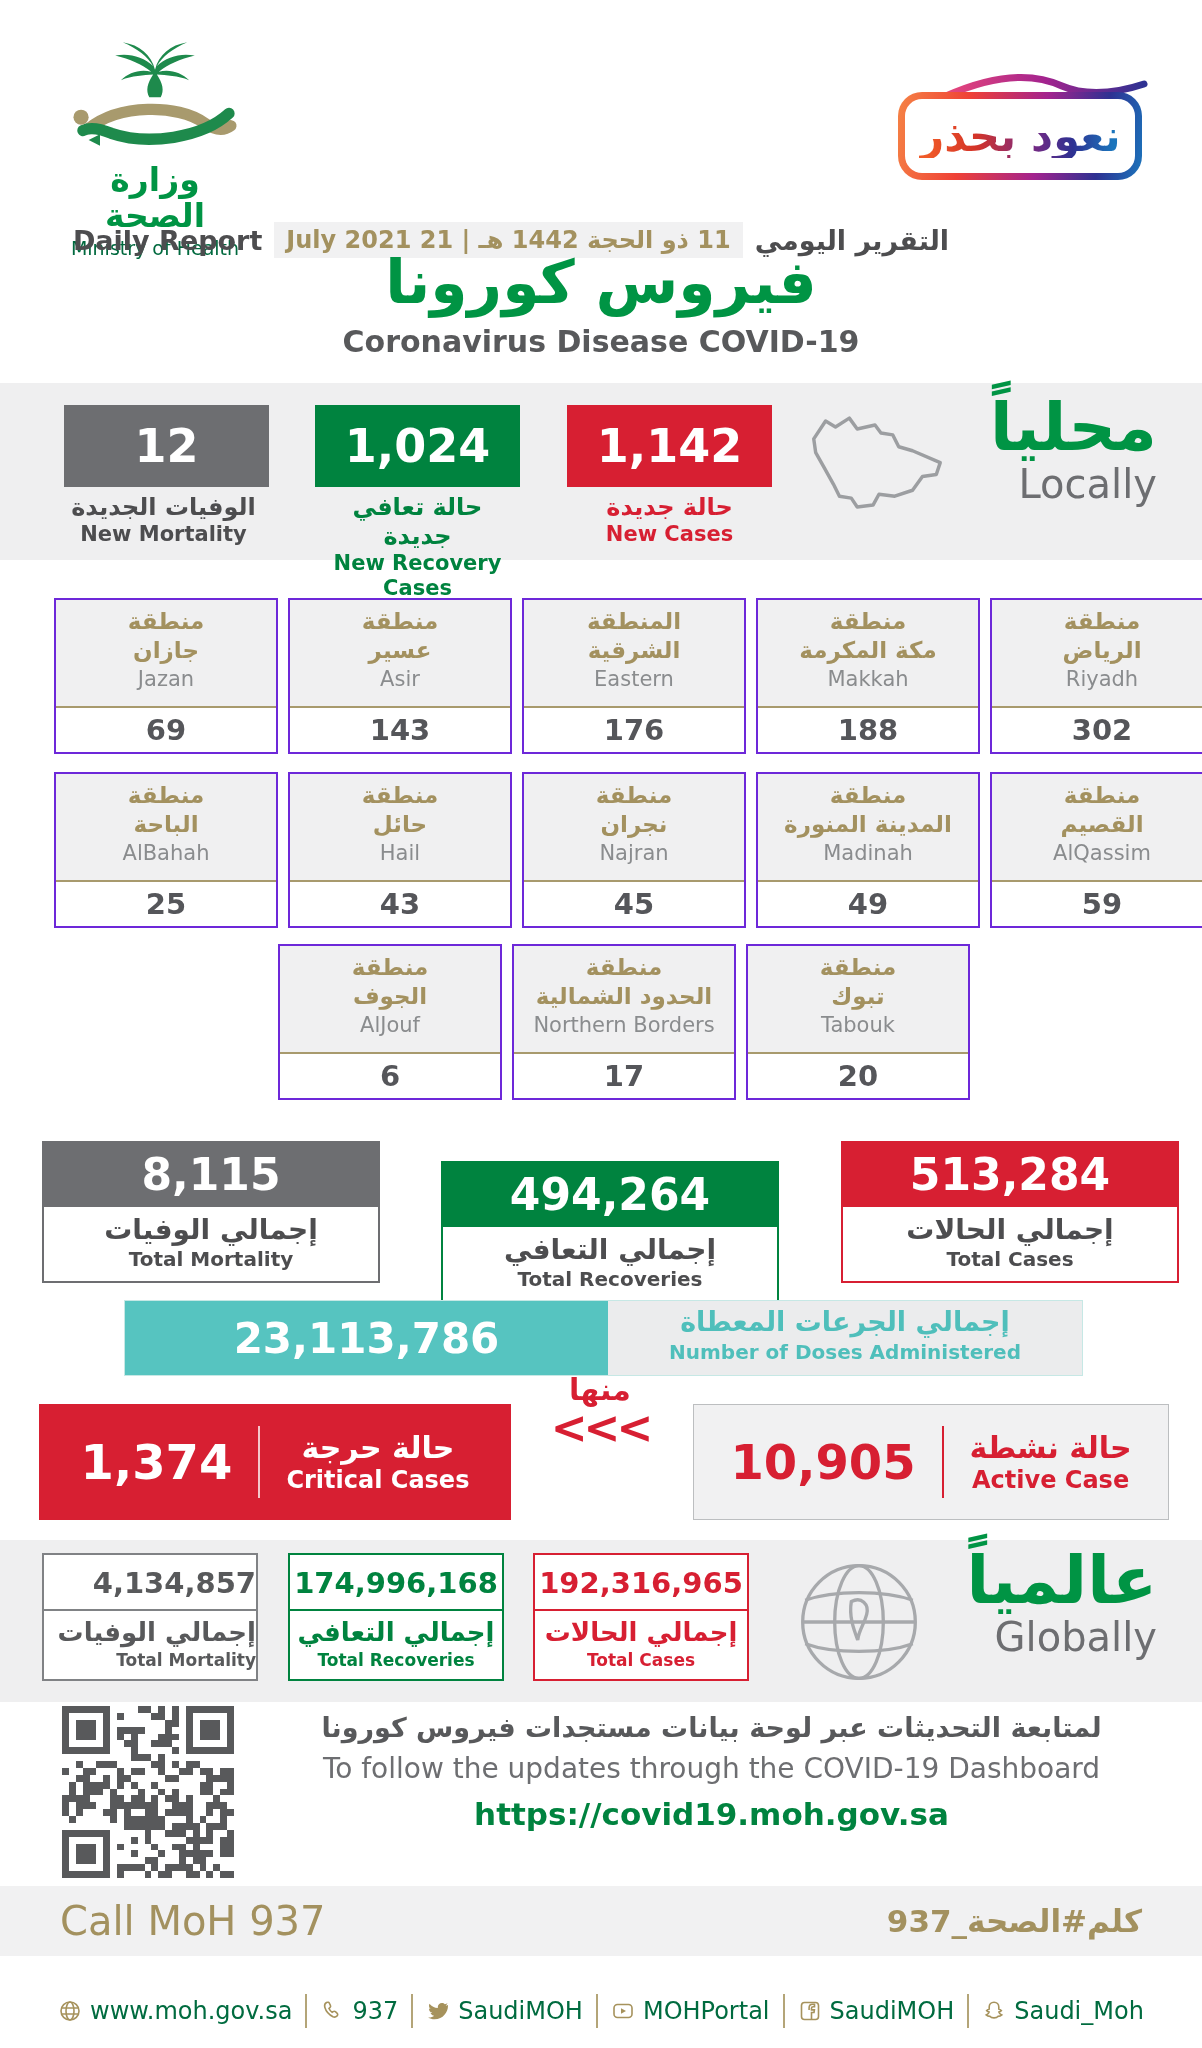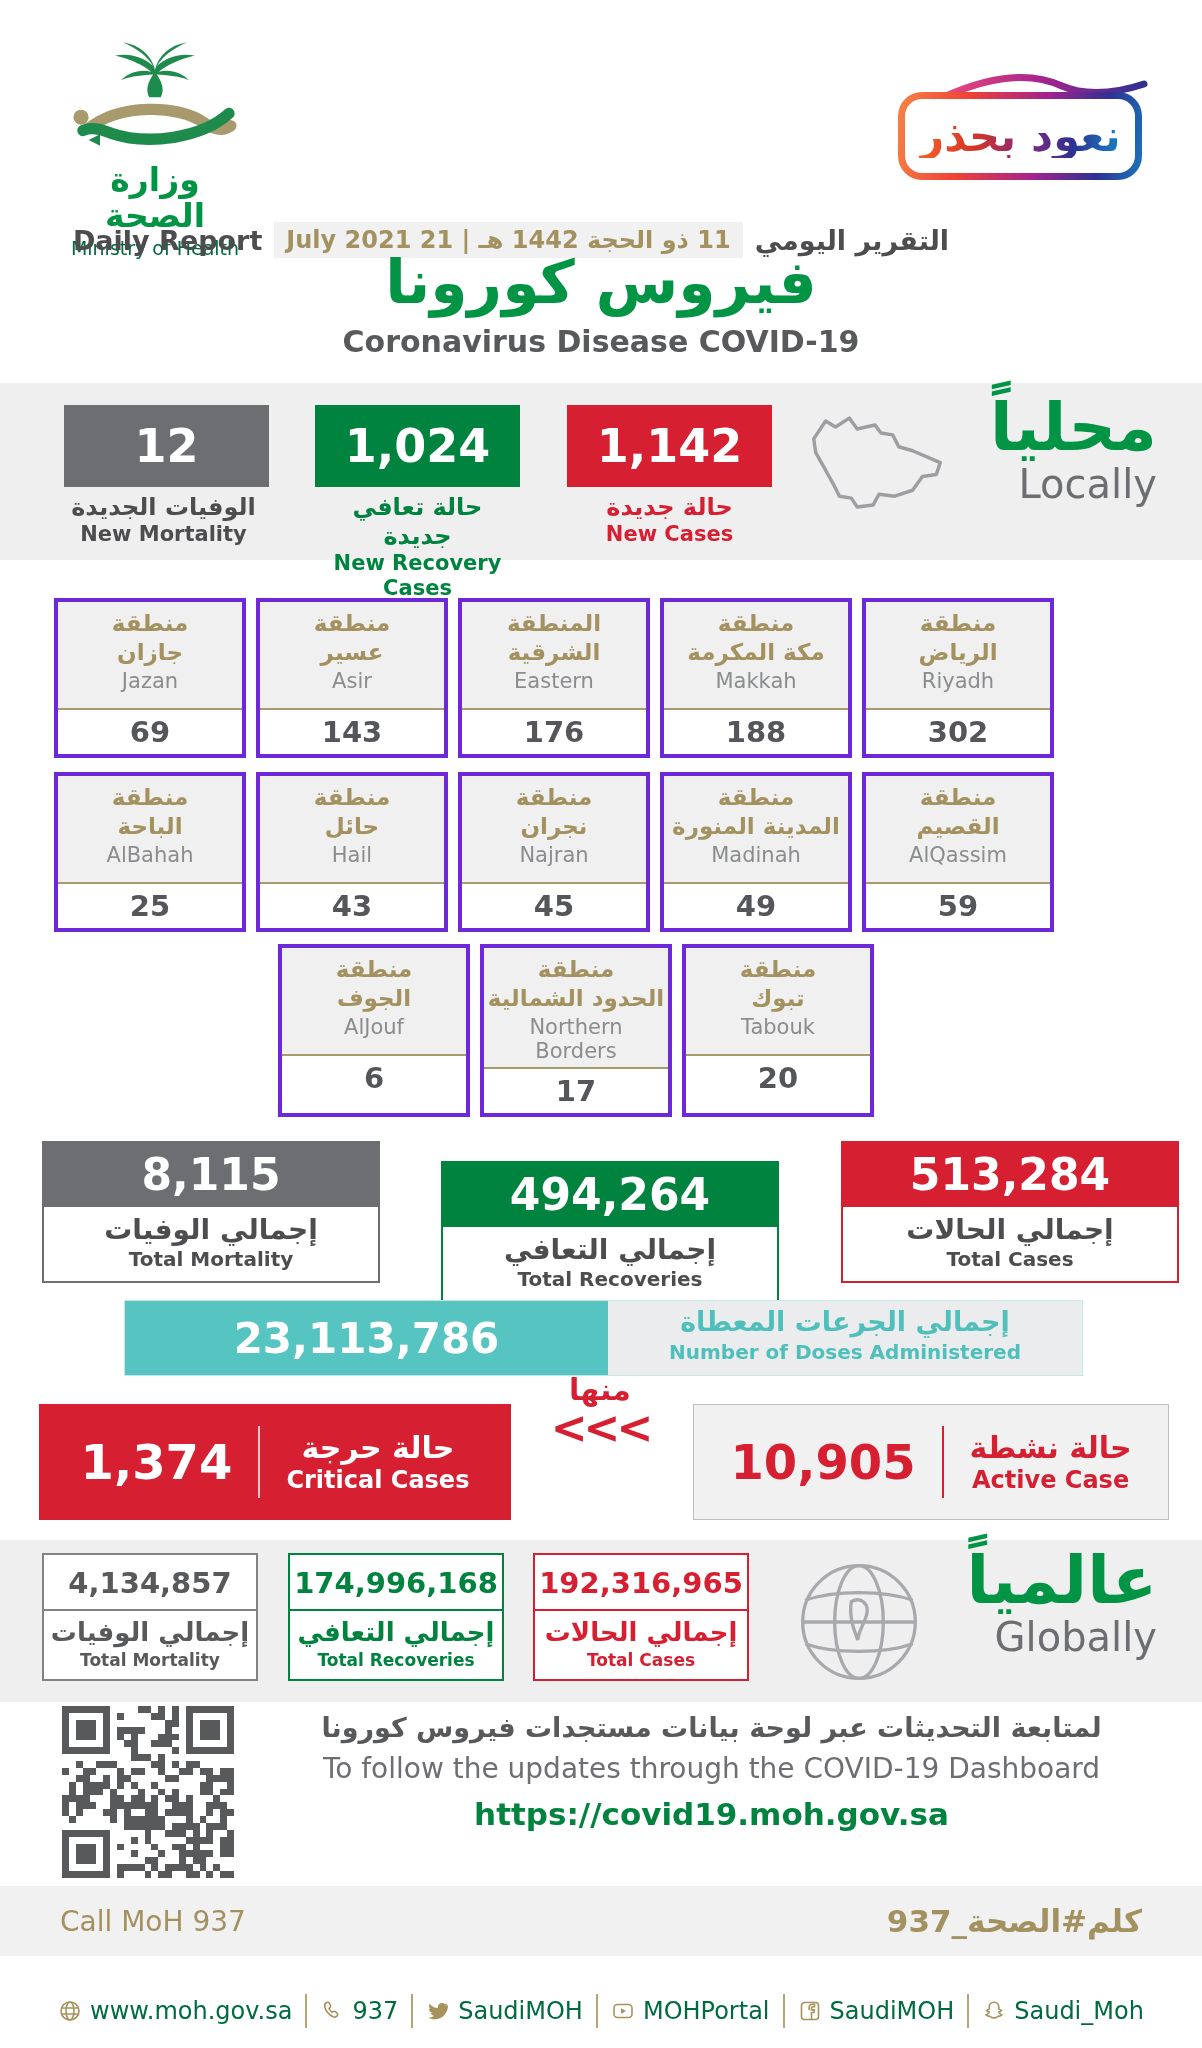--- a/index.html
+++ b/index.html
@@ -44,21 +44,21 @@
   .c-dark{color:#4D4D4F;} .c-green{color:#00833F;} .c-red{color:#D71F32;}
 
   .ksa-map{position:absolute;left:792px;top:8px;width:168px;height:158px;}
   .local-head{position:absolute;right:45px;top:10px;text-align:right;}
   .head-ar{font-size:66px;font-weight:800;color:#009444;direction:rtl;line-height:1.05;}
   .head-en{font-size:40px;color:#6D6E71;line-height:1.1;}
 
   
   .rrow{position:absolute;display:flex;gap:10px;}
   .rrow1{top:598px;left:54px;} .rrow2{top:772px;left:54px;} .rrow3{top:944px;left:278px;}
-  .rcard{width:192px;border:4px solid #6d28d9;background:#fff;}
+  .rcard{width:224px;border:2px solid #6d28d9;background:#fff;}
   .rhead{background:#F0F0F1;border-bottom:2px solid #A89A6D;min-height:108px;text-align:center;padding:7px 2px 4px;}
   .rhead .ar{color:#A3915F;font-weight:700;font-size:23px;line-height:1.25;direction:rtl;}
   .rhead .en{color:#8A8C8E;font-size:21px;margin-top:2px;}
   .rval{height:44px;display:flex;align-items:center;justify-content:center;font-size:29px;font-weight:700;color:#55565A;}
 
   
   .tot{position:absolute;top:1141px;width:338px;}
   .tot-0{left:42px;} .tot-1{left:441px;margin-top:20px;} .tot-2{left:841px;}
   .tot .num{height:66px;color:#fff;font-size:44px;font-weight:800;display:flex;align-items:center;justify-content:center;}
   .tot .lbl{background:#fff;border:2px solid;border-top:none;padding:5px 0 9px;text-align:center;line-height:1.25;}
@@ -84,40 +84,40 @@
   .clbls .en{font-size:24px;font-weight:700;}
   .minha{position:absolute;top:1372px;left:543px;width:114px;text-align:center;color:#D71F32;}
   .minha .word{font-size:30px;font-weight:800;direction:rtl;}
   .minha .chev{font-size:44px;font-weight:800;letter-spacing:-4px;line-height:.95;}
   .activebox{position:absolute;top:1404px;left:693px;width:476px;height:116px;background:#F1F1F2;border:1px solid #BCBEC0;color:#D71F32;display:flex;align-items:center;justify-content:center;gap:26px;}
   .anum{font-size:48px;font-weight:800;}
   .adiv{width:2px;height:72px;background:#D71F32;}
 
   
   .gbox{position:absolute;top:1553px;width:216px;background:#fff;border:2px solid;text-align:center;}
-  .gbox-0{left:42px;} .gbox-1{left:288px;} .gbox-2{left:533px;}
+  .gbox-0{left:42px;text-align:right;} .gbox-1{left:288px;} .gbox-2{left:533px;}
   .gbox .num{font-size:29px;font-weight:800;padding:11px 0 9px;border-bottom:2px solid;}
   .gbox .ar{font-size:26px;font-weight:700;padding-top:6px;direction:rtl;line-height:1.2;}
   .gbox .en{font-size:17px;font-weight:700;padding:2px 0 9px;}
   .gbox.gray{border-color:#808285;color:#58595B;} .gbox.gray .num{border-color:#808285;}
   .gbox.green{border-color:#00833F;color:#00833F;} .gbox.green .num{border-color:#00833F;}
   .gbox.red{border-color:#D71F32;color:#D71F32;} .gbox.red .num{border-color:#D71F32;}
   .globe{position:absolute;left:795px;top:1558px;width:128px;height:128px;}
   .global-head{position:absolute;right:45px;top:1546px;text-align:right;}
 
   
   .qr{position:absolute;left:62px;top:1706px;width:172px;height:172px;}
   .dashtext{position:absolute;left:266px;right:45px;top:1712px;text-align:center;}
   .dash-ar{font-size:27px;font-weight:700;color:#58595B;direction:rtl;}
   .dash-en{font-size:28px;color:#6D6E71;margin-top:9px;}
   .dash-url{font-size:31px;font-weight:800;color:#00833F;margin-top:11px;display:inline-block;text-decoration:none;}
 
   
   .callband{position:absolute;top:1886px;height:70px;left:0;right:0;background:#F1F1F2;display:flex;align-items:center;justify-content:space-between;padding:0 60px;}
-  .call-en{color:#A3915F;font-size:28px;}
+  .call-en{color:#A3915F;font-size:40px;}
   .call-ar{color:#A3915F;font-size:31px;font-weight:700;direction:rtl;}
   .footer{position:absolute;top:1994px;left:0;right:0;display:flex;justify-content:center;align-items:center;gap:13px;}
   .fitem{display:flex;align-items:center;gap:8px;color:#006B3F;font-size:24px;}
   .fsep{width:2px;height:34px;background:#B4A578;}
   .ficon{width:24px;height:24px;stroke:#A6925C;fill:none;stroke-width:1.6;}
   .ficon.fill{fill:#A6925C;stroke:none;}
 </style>
 </head>
 <body>
 

